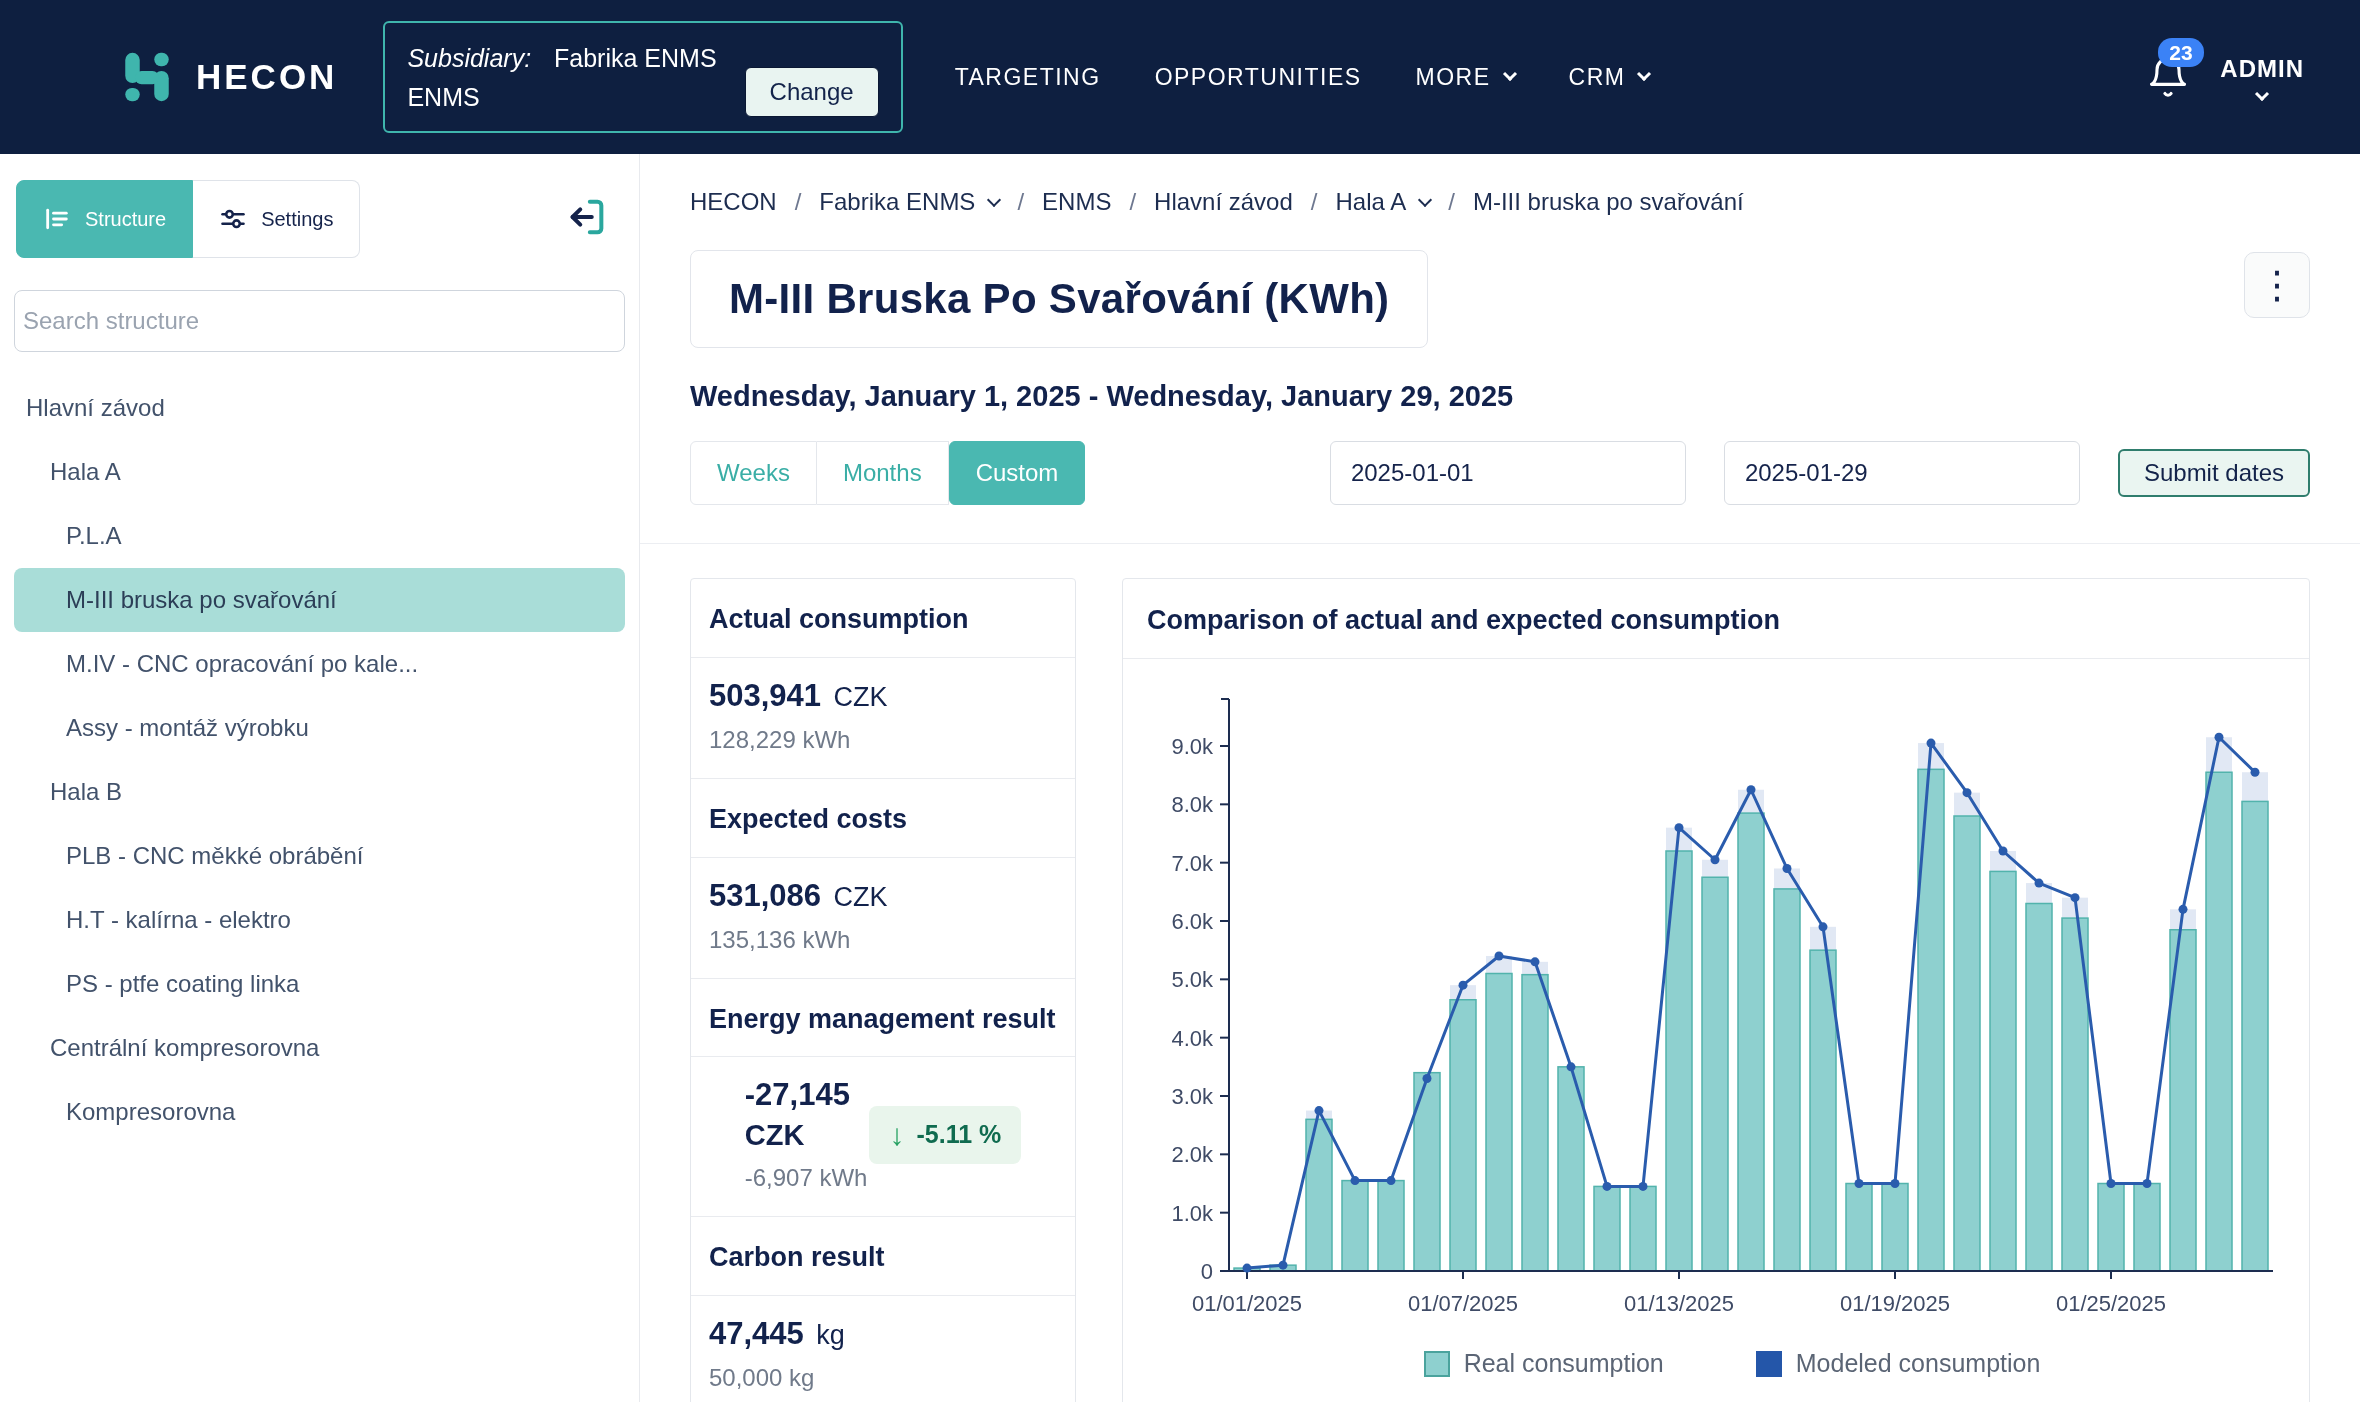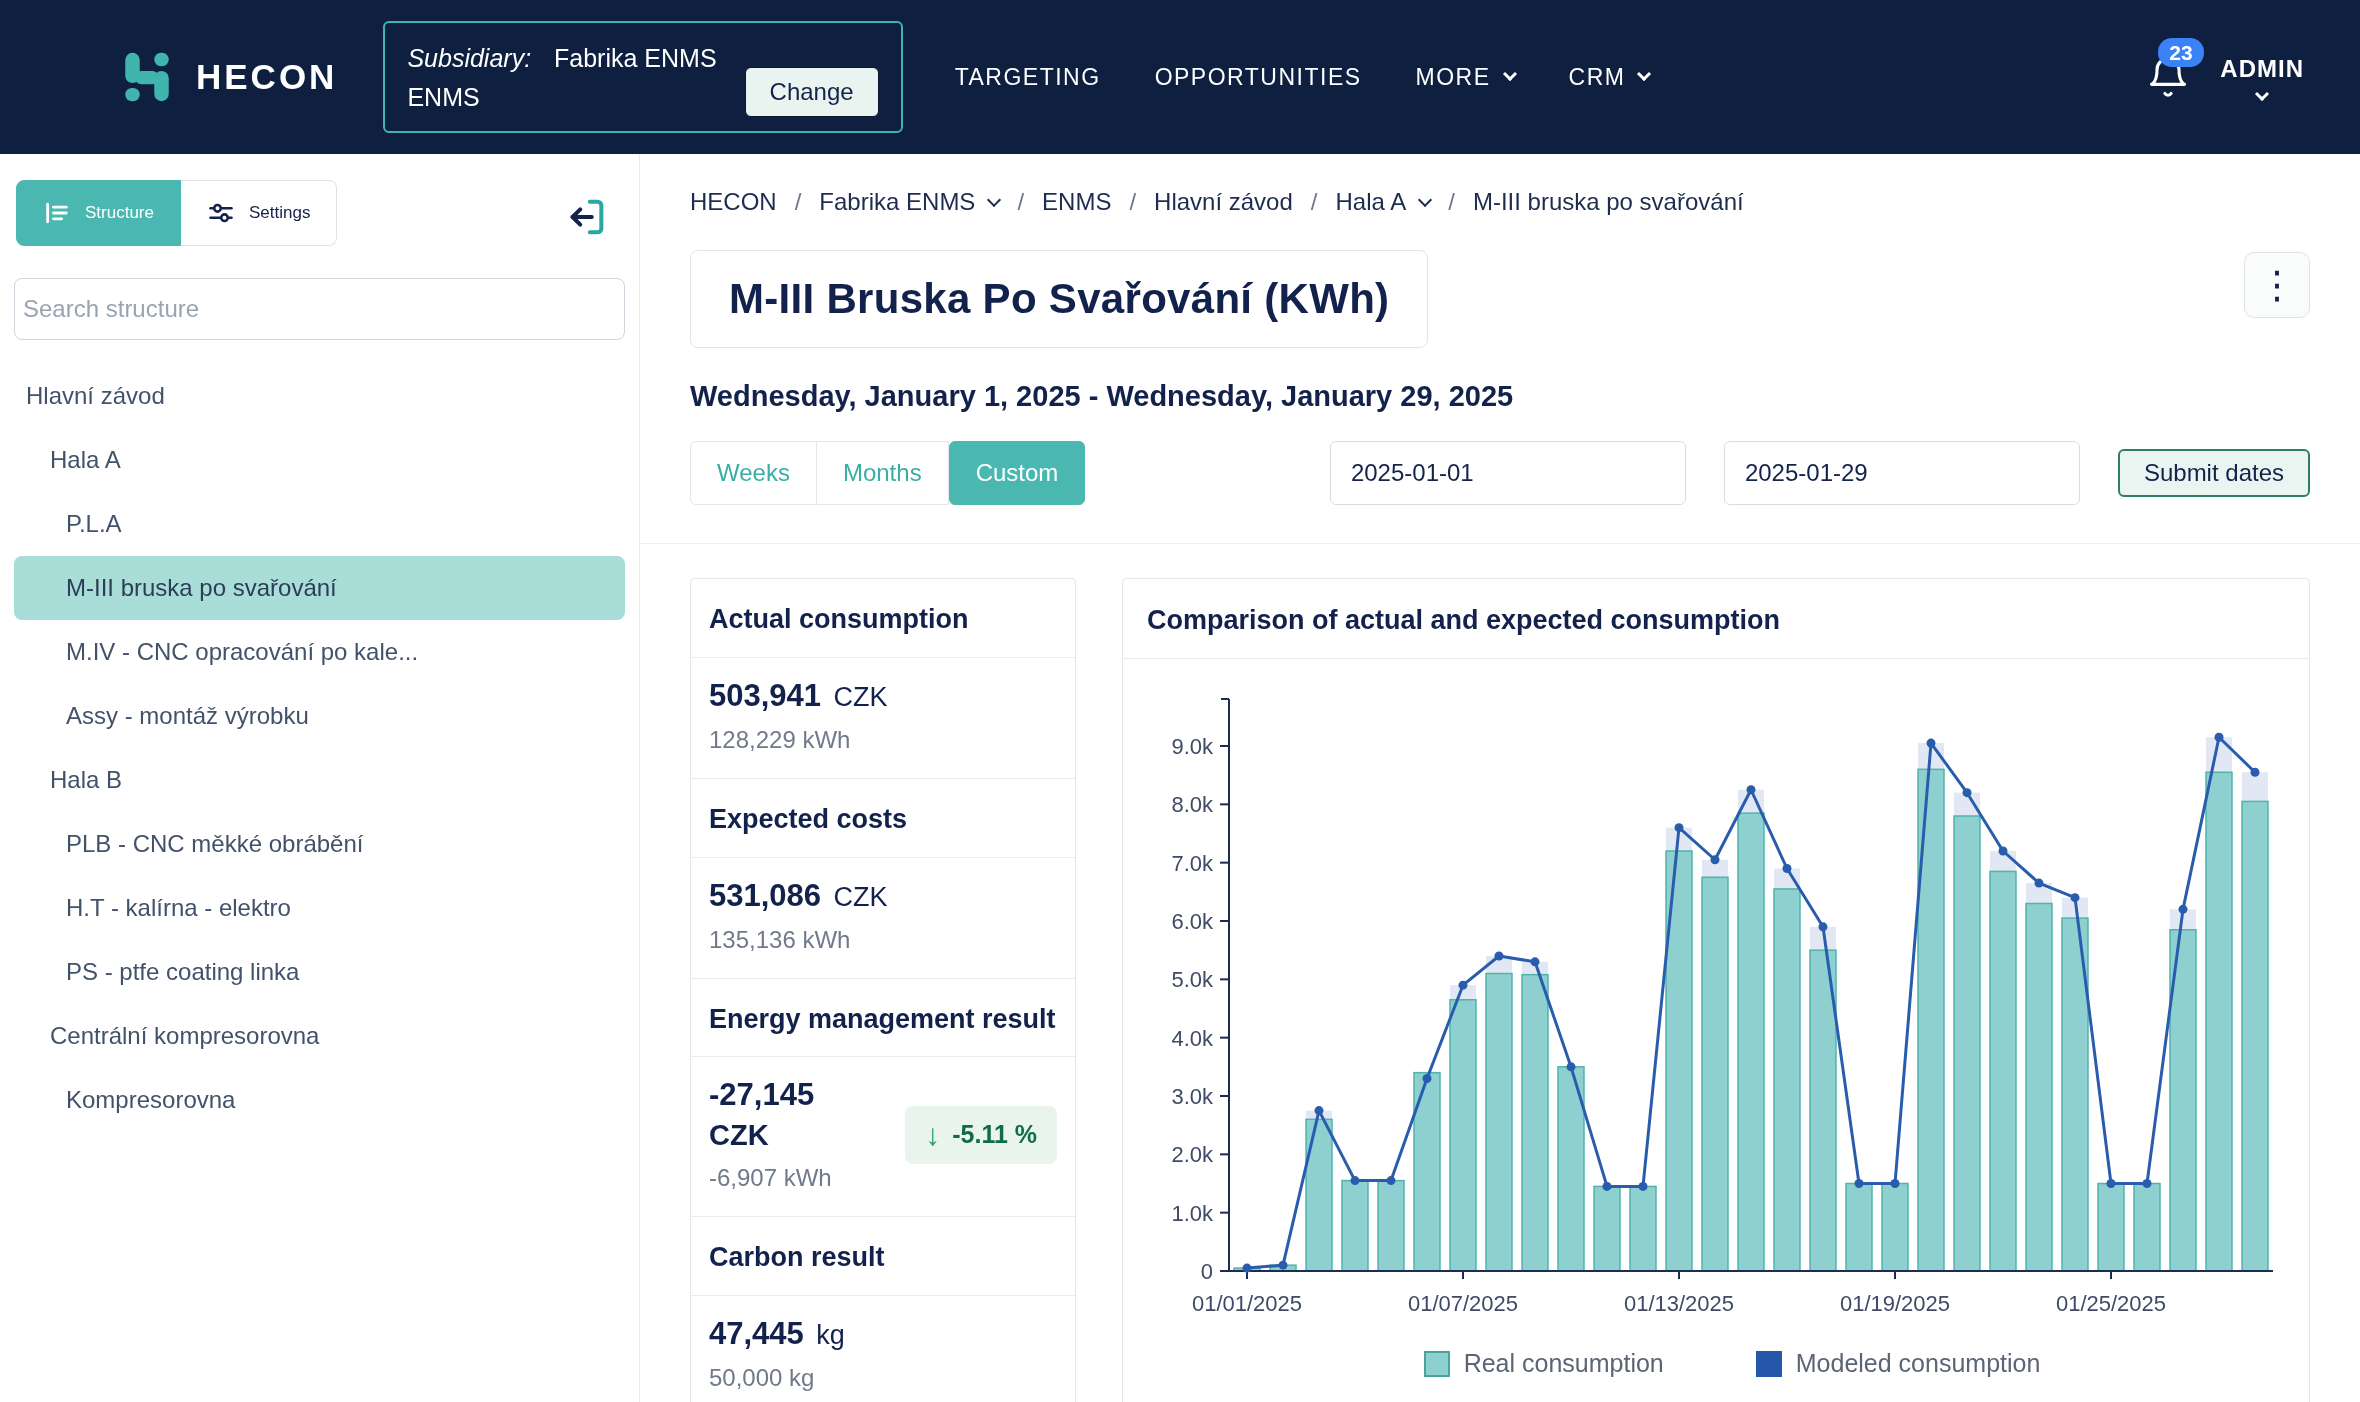--- a/index.html
+++ b/index.html
@@ -25,21 +25,21 @@
   .bell-wrap{position:relative;width:44px;height:46px;cursor:pointer;}
   .noti-badge{position:absolute;top:-16px;left:12px;background:#3b82f6;color:#fff;font-size:21px;
     font-weight:700;padding:3px 11px;border-radius:14px;line-height:1.1;}
   .admin{color:#fff;font-size:24px;font-weight:600;letter-spacing:1px;display:flex;gap:12px;
     align-items:center;cursor:pointer;flex-direction:column;}
 
   
   .layout{display:flex;height:1248px;}
   .sidebar{width:640px;border-right:1px solid #e8eaee;padding:26px 14px 0 14px;position:relative;flex:0 0 auto;}
   .side-tabs{display:flex;align-items:center;margin-left:2px;}
-  .tab{height:66px;display:flex;align-items:center;gap:14px;padding:0 26px;font-size:17px;cursor:pointer;justify-content:center;}
+  .tab{height:78px;display:flex;align-items:center;gap:14px;padding:0 26px;font-size:20px;cursor:pointer;justify-content:center;}
   .tab.active{background:#4ab8b1;color:#fff;border:1px solid #4ab8b1;border-radius:8px 0 0 8px;}
   .tab.inactive{background:#fff;color:#15234b;border:1px solid #dfe3e9;border-left:none;border-radius:0 8px 8px 0;}
   .exit-btn{position:absolute;right:30px;top:40px;cursor:pointer;background:none;border:none;padding:0;}
   .search-input{margin-top:32px;width:100%;height:62px;border:1px solid #cfd5dd;border-radius:8px;
     font-size:24px;padding:0 8px;color:#49566b;font-family:inherit;outline:none;}
   .search-input::placeholder{color:#9aa3b0;}
   .tree{margin-top:24px;}
   .tree-item{height:64px;display:flex;align-items:center;font-size:24px;color:#42526b;border-radius:8px;
     cursor:pointer;white-space:nowrap;}
   .tree-item.lvl0{padding-left:12px;}
@@ -77,21 +77,21 @@
   .content{display:flex;gap:46px;margin-top:34px;}
   .stats-card{width:386px;border:1px solid #e4e7ec;border-radius:4px;flex:0 0 auto;align-self:flex-start;}
   .stat-header{padding:24px 18px 20px 18px;font-size:27px;font-weight:700;color:#12224c;
     border-bottom:1px solid #e9ebef;line-height:1.25;}
   .stat-body{padding:20px 18px 24px 18px;border-bottom:1px solid #e9ebef;}
   .stat-body.last{border-bottom:none;}
   .value{font-size:31px;font-weight:700;color:#12224c;}
   .unit{font-size:27px;font-weight:400;color:#12224c;margin-left:8px;}
   .unit-line{font-size:29px;font-weight:700;color:#12224c;margin-top:6px;}
   .sub-val{margin-top:12px;font-size:24px;color:#707a8a;}
-  .result-row{display:flex;justify-content:space-between;align-items:center;gap:2px;}
+  .result-row{display:flex;justify-content:center;align-items:center;gap:2px;}
   .badge-green{background:#e9f5ec;border-radius:8px;padding:14px 20px;display:flex;gap:12px;
     align-items:center;font-size:25px;font-weight:700;color:#0f6b4f;white-space:nowrap;}
   .arrow-down{color:#27a163;font-size:30px;font-weight:700;line-height:1;}
 
   .chart-card{flex:1;border:1px solid #e4e7ec;border-radius:4px;}
   .chart-title{padding:26px 24px 22px 24px;font-size:27px;font-weight:700;color:#12224c;
     border-bottom:1px solid #e9ebef;}
   .chart-body{padding:22px 6px 0 14px;}
   .tick{font-size:22px;fill:#3f4b66;font-family:"Liberation Sans",sans-serif;}
   .legend{display:flex;justify-content:center;gap:60px;padding:4px 0 18px 0;font-size:25px;

